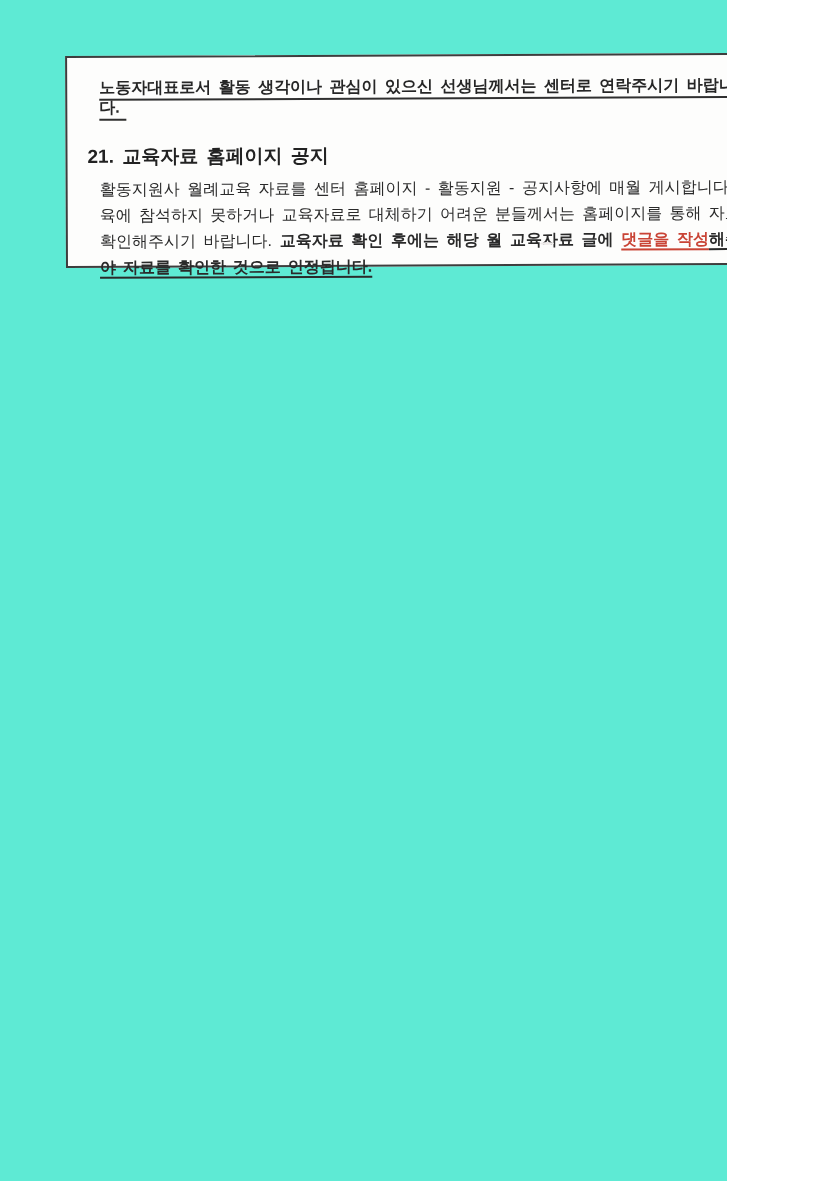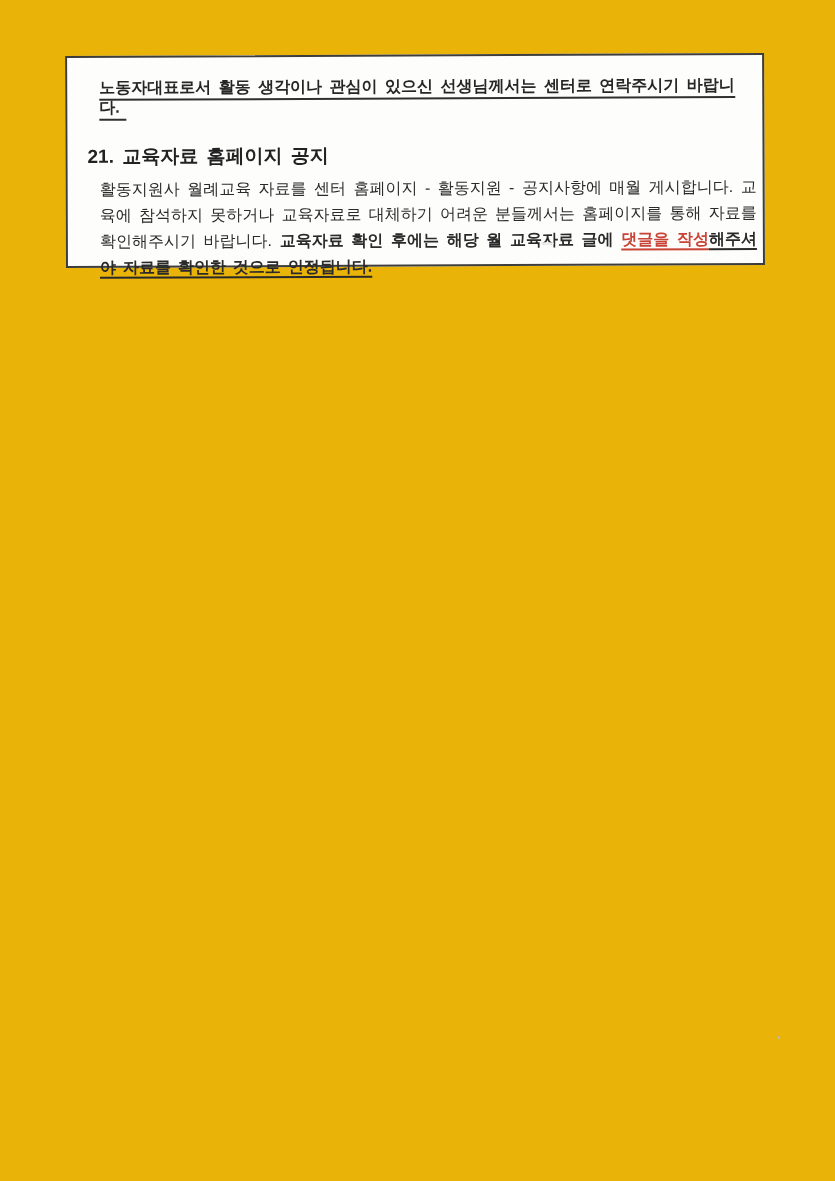--- a/index.html
+++ b/index.html
@@ -1,23 +1,23 @@
 <!DOCTYPE html>
 <html><head>
 <meta charset="utf-8">
 <style>
   html, body {
     margin: 0;
     padding: 0;
   }
   .page {
     position: relative;
-    width: 835px;
+    width: 727px;
     height: 1181px;
-    background: #eab308;
+    background: #5eead4;
     font-family: "Liberation Sans", sans-serif;
     overflow: hidden;
   }
   .notice-box {
     position: absolute;
     left: 66px;
     top: 56px;
     width: 699px;
     height: 212px;
     border: 2px solid #3d3d3d;

